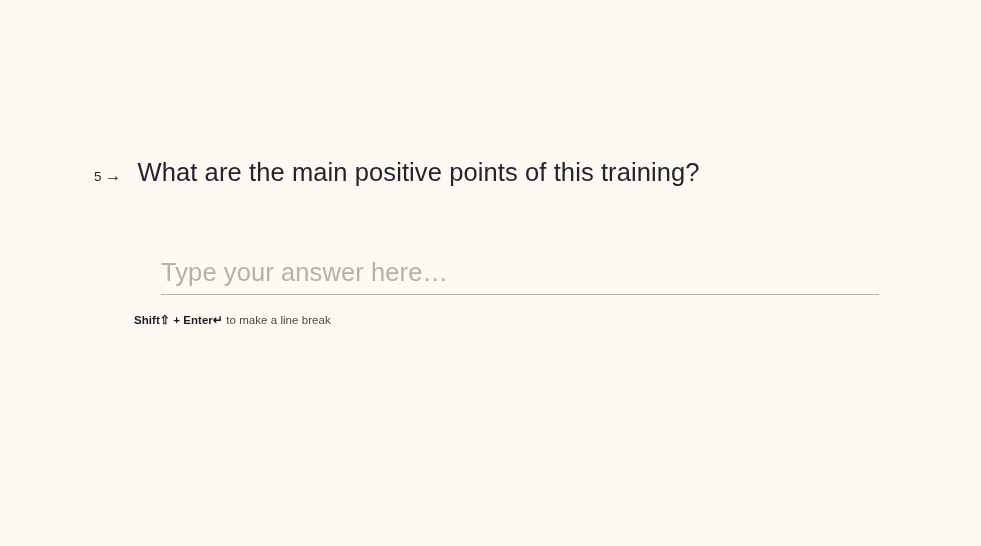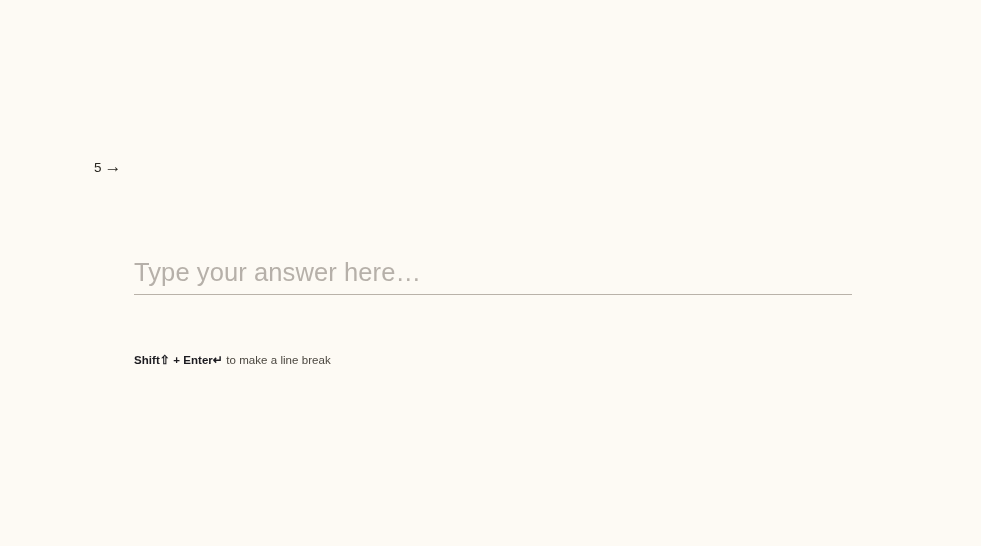--- a/index.html
+++ b/index.html
@@ -87,36 +87,36 @@
     box-sizing: border-box;
     border: none;
     border-bottom: 1.5px solid #b9b2a9;
     background: transparent;
     outline: none;
     font-family: "Liberation Sans", sans-serif;
     font-size: 25.5px;
     color: #25242b;
     padding: 0 0 7px 0;
     letter-spacing: 0.1px;
+    margin-left: 27px;
   }
   .answer-input::placeholder {
     color: #b6b0a9;
     opacity: 1;
   }
 
   
   .hint {
     position: absolute;
     left: 40px;
     top: 155px;
     font-size: 11.5px;
     color: #2a2720;
     white-space: nowrap;
     letter-spacing: 0.05px;
-    margin-top: 40px;
   }
   .hint .key {
     font-weight: bold;
     color: #1c1b20;
   }
   .hint .glyph {
     font-weight: bold;
     color: #1c1b20;
     font-size: 12px;
   }
@@ -128,20 +128,21 @@
 </head>
 <body>
 
 <div class="form-canvas">
 
   <div class="question-block">
 
     <div class="question-headline">
       <span class="q-number">5</span>
       <span class="q-arrow">→</span>
+      <span class="q-title">What are the main positive points of this training?</span>
     </div>
 
 
     <div class="answer-wrap">
       <input class="answer-input" type="text" placeholder="Type your answer here…" style="">
     </div>
 
     <div class="hint">
       <span class="key">Shift</span><span class="glyph">⇧</span> <span class="key">+</span> <span class="key">Enter</span><span class="glyph">↵</span> <span class="tail">to make a line break</span>
     </div>

